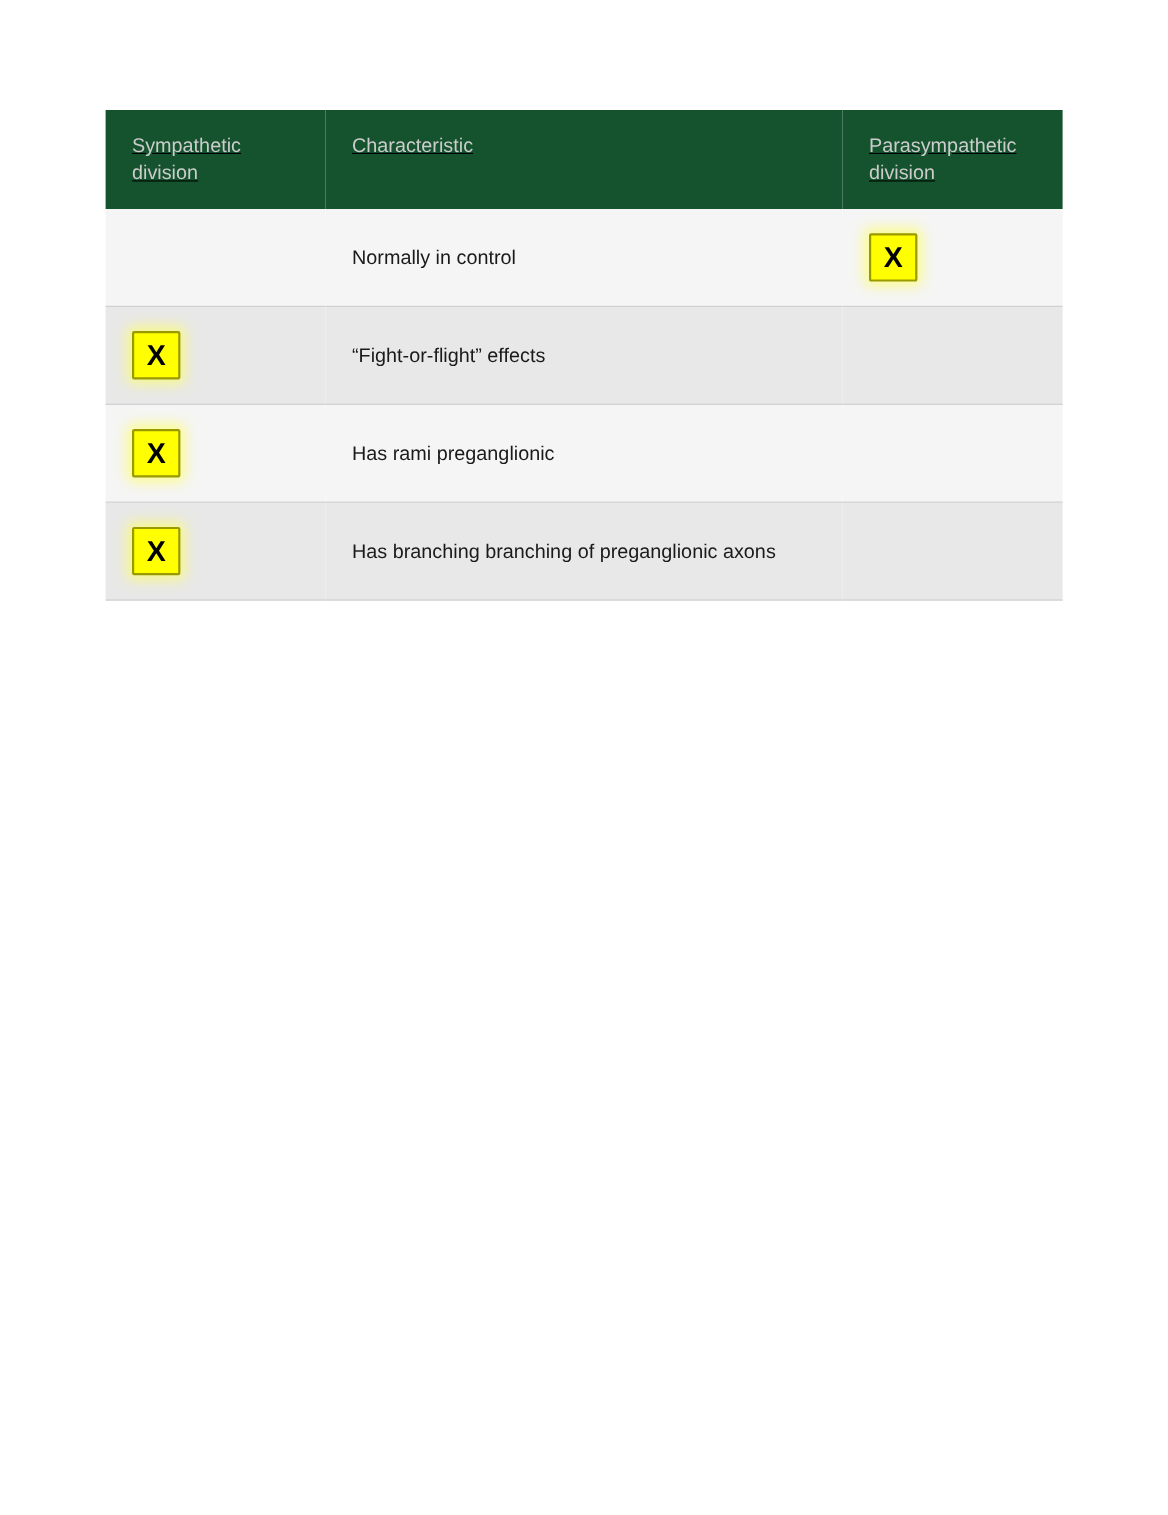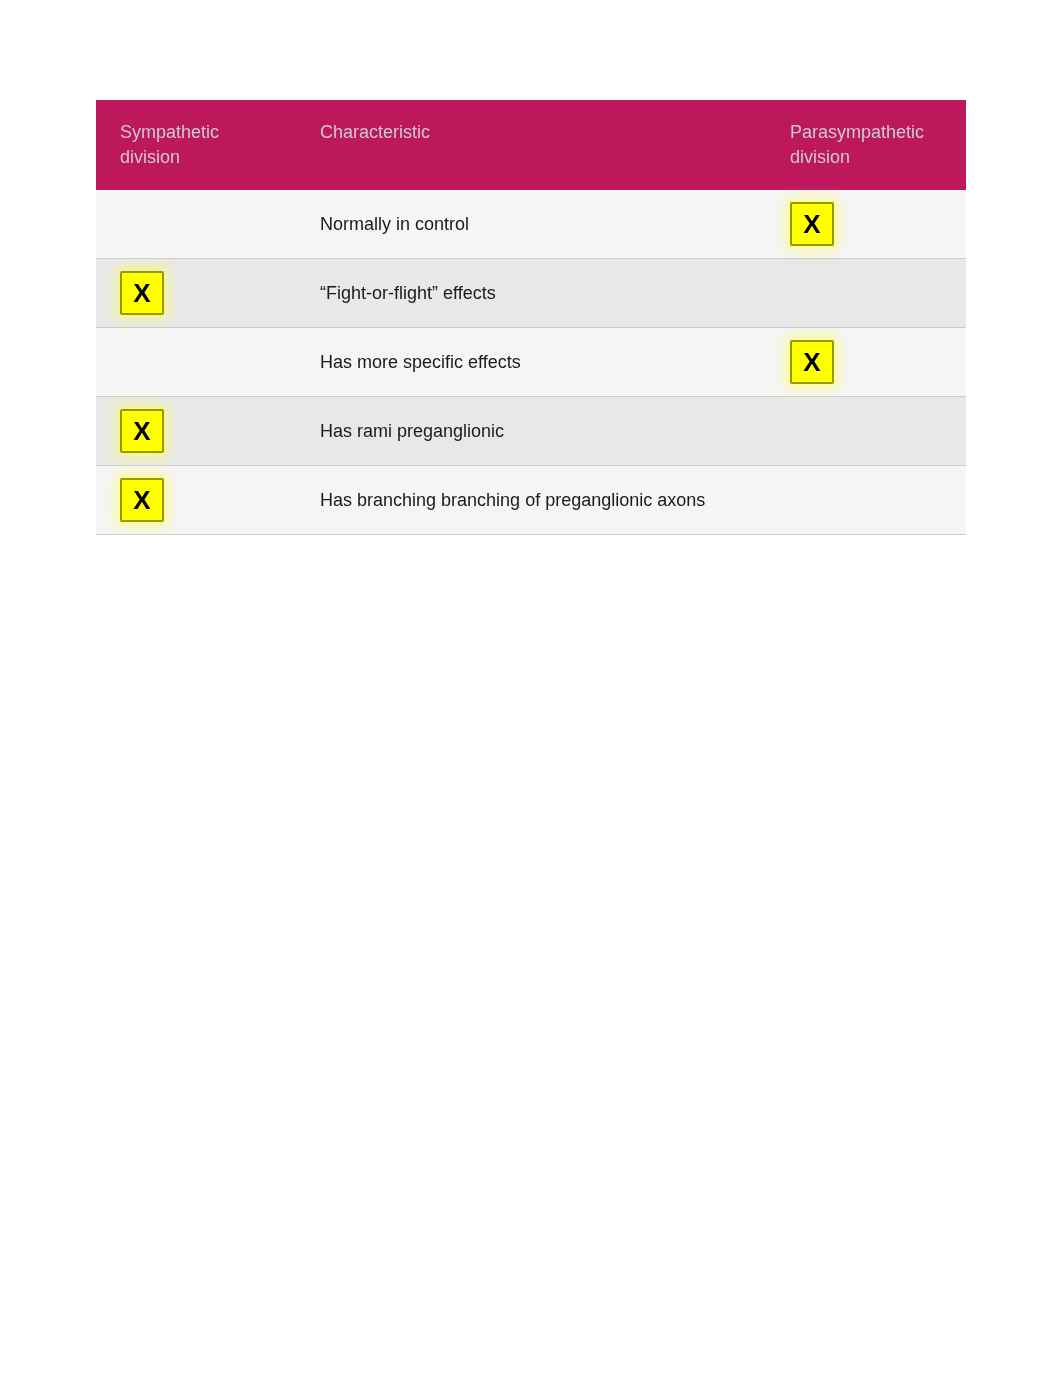--- a/index.html
+++ b/index.html
@@ -16,21 +16,22 @@
       width: 870px;
       border-collapse: collapse;
     }
 
     table {
       width: 100%;
       border-collapse: collapse;
     }
 
     thead tr {
-      background: #be185d;
+      background: #14532d;
+      text-decoration: underline;
     }
 
     thead th {
       color: #cccccc;
       font-weight: normal;
       font-size: 18px;
       padding: 20px 24px;
       text-align: left;
       vertical-align: top;
       line-height: 1.4;
@@ -42,21 +43,21 @@
 
     tbody tr:nth-child(odd) {
       background: #f5f5f5;
     }
 
     tbody tr:nth-child(even) {
       background: #e8e8e8;
     }
 
     tbody td {
-      padding: 12px 24px;
+      padding: 22px 24px;
       font-size: 18px;
       color: #1a1a1a;
       vertical-align: middle;
     }
 
     .x-badge {
       display: inline-flex;
       align-items: center;
       justify-content: center;
       width: 44px;
@@ -99,25 +100,20 @@
           <td></td>
           <td>Normally in control</td>
           <td><span class="x-badge">X</span></td>
         </tr>
         <tr>
           <td><span class="x-badge">X</span></td>
           <td>“Fight-or-flight” effects</td>
           <td></td>
         </tr>
         <tr>
-          <td></td>
-          <td>Has more specific effects</td>
-          <td><span class="x-badge">X</span></td>
-        </tr>
-        <tr>
           <td><span class="x-badge">X</span></td>
           <td>Has rami preganglionic</td>
           <td></td>
         </tr>
         <tr>
           <td><span class="x-badge">X</span></td>
           <td>Has branching branching of preganglionic axons</td>
           <td></td>
         </tr>
       </tbody>

